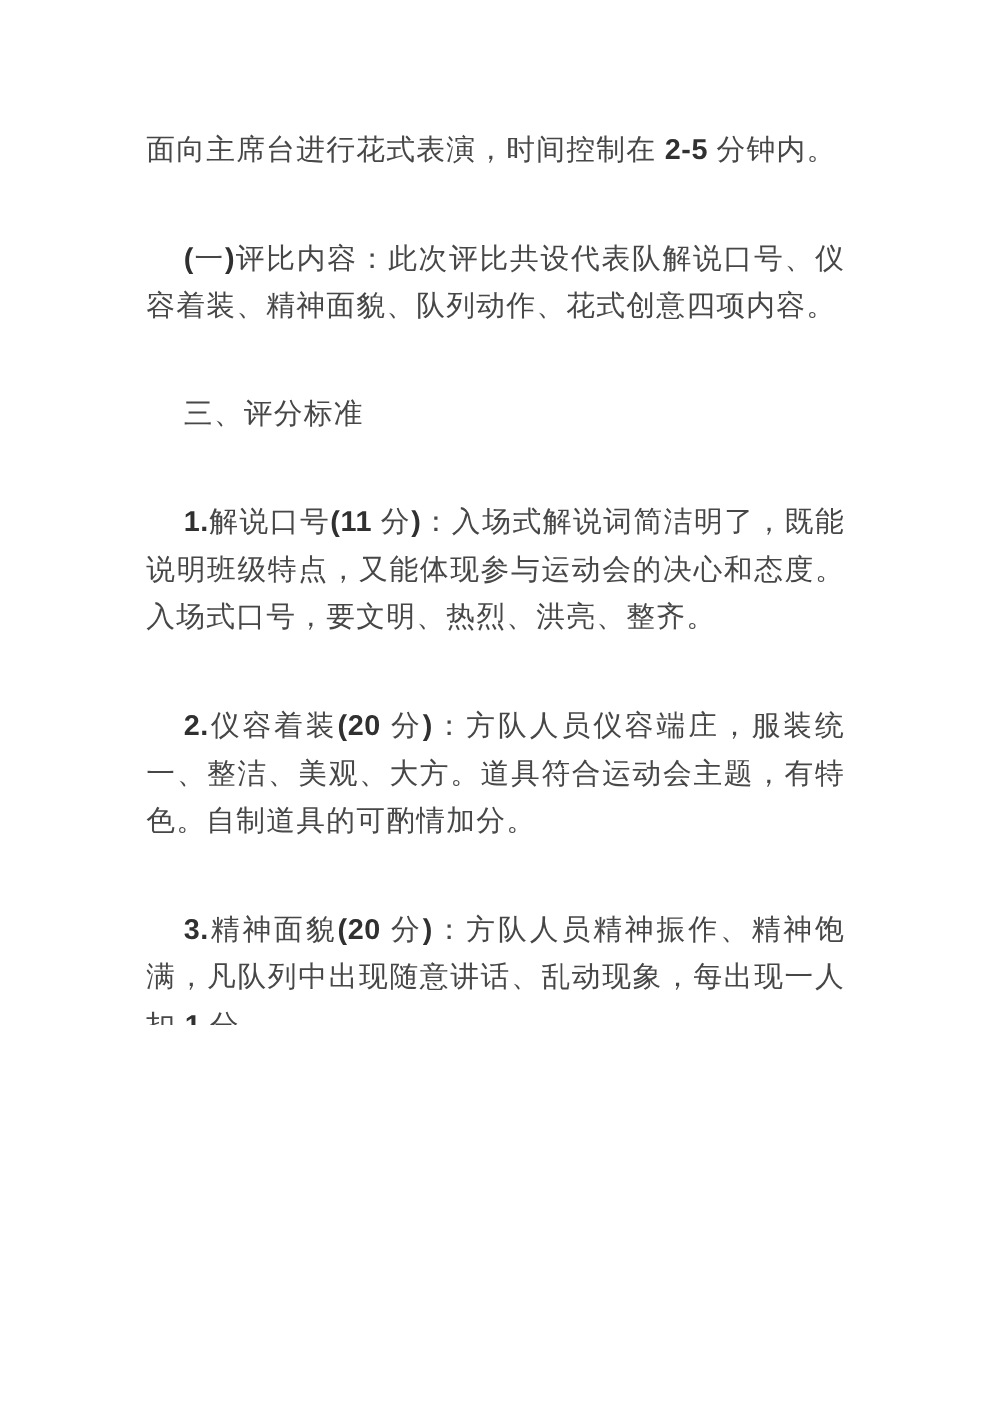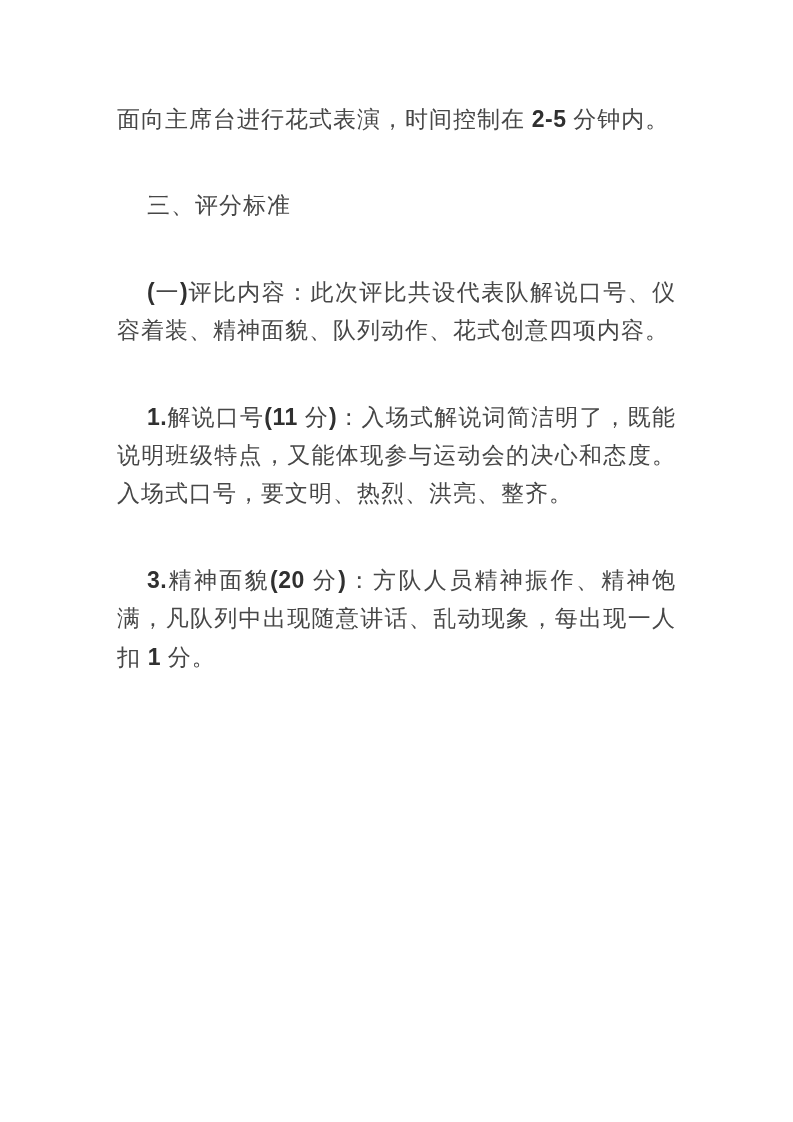--- a/index.html
+++ b/index.html
@@ -40,18 +40,19 @@
     letter-spacing: 0.5px;
     color: #303030;
   }
 </style>
 </head>
 <body>
 
 <div class="page">
   <div class="doc-body">
       <p class="para">面向主席台进行花式表演，时间控制在 <span class="latin">2-5</span> 分钟内。</p>
+      <p class="para indented"><span class="latin">(</span>一<span class="latin">)</span>评比内容：此次评比共设代表队解说口号、仪容着装、精神面貌、队列动作、花式创意四项内容。</p>
       <p class="para indented">三、评分标准</p>
-      <p class="para indented"><span class="latin">(</span>一<span class="latin">)</span>评比内容：此次评比共设代表队解说口号、仪容着装、精神面貌、队列动作、花式创意四项内容。</p>
       <p class="para indented"><span class="latin">1.</span>解说口号<span class="latin">(11</span> 分<span class="latin">)</span>：入场式解说词简洁明了，既能说明班级特点，又能体现参与运动会的决心和态度。入场式口号，要文明、热烈、洪亮、整齐。</p>
+      <p class="para indented"><span class="latin">2.</span>仪容着装<span class="latin">(20</span> 分<span class="latin">)</span>：方队人员仪容端庄，服装统一、整洁、美观、大方。道具符合运动会主题，有特色。自制道具的可酌情加分。</p>
       <p class="para indented"><span class="latin">3.</span>精神面貌<span class="latin">(20</span> 分<span class="latin">)</span>：方队人员精神振作、精神饱满，凡队列中出现随意讲话、乱动现象，每出现一人扣 <span class="latin">1</span> 分。</p>
     </div>
 </div>
 
 </body></html>

